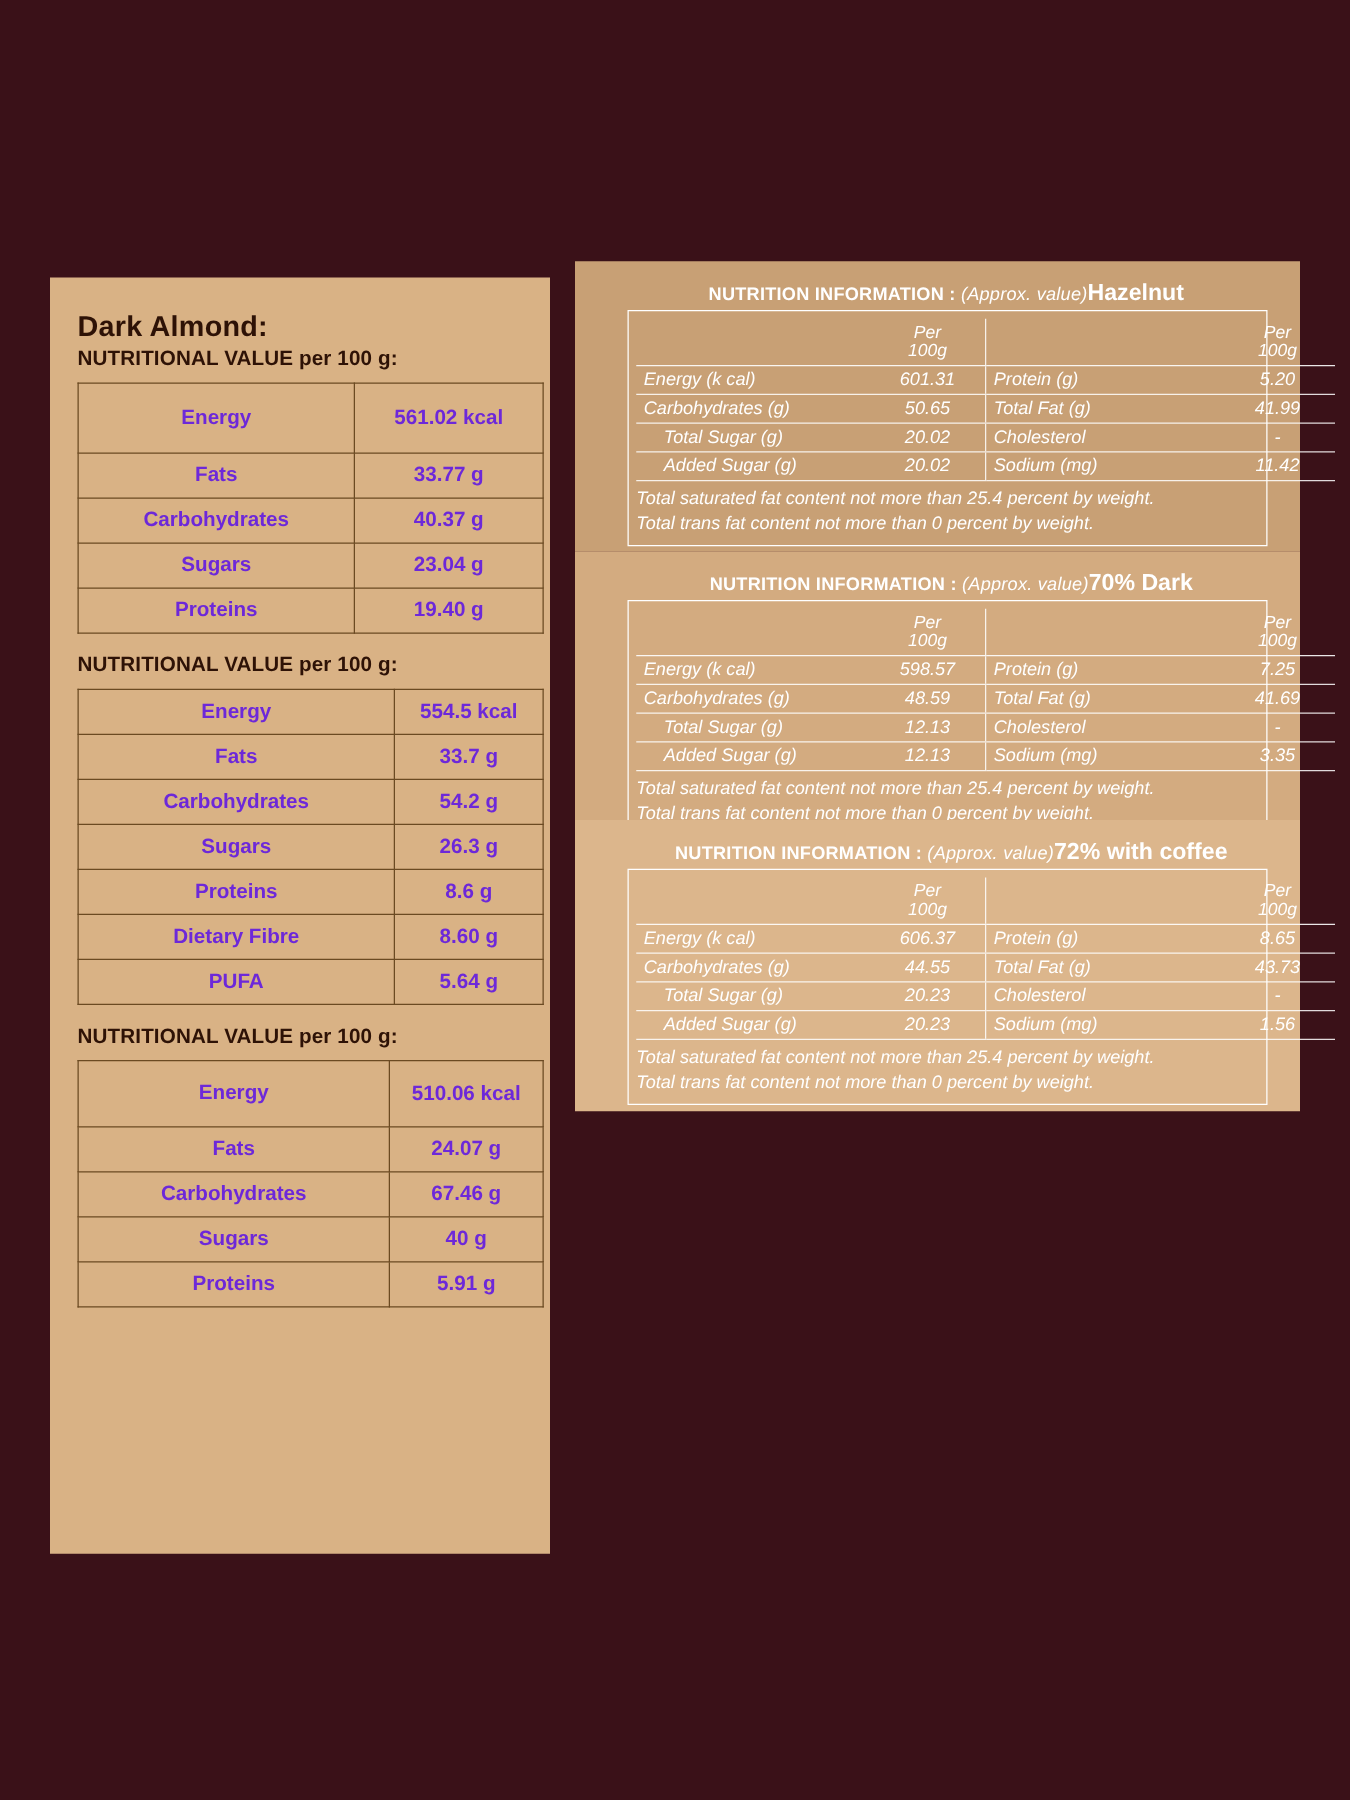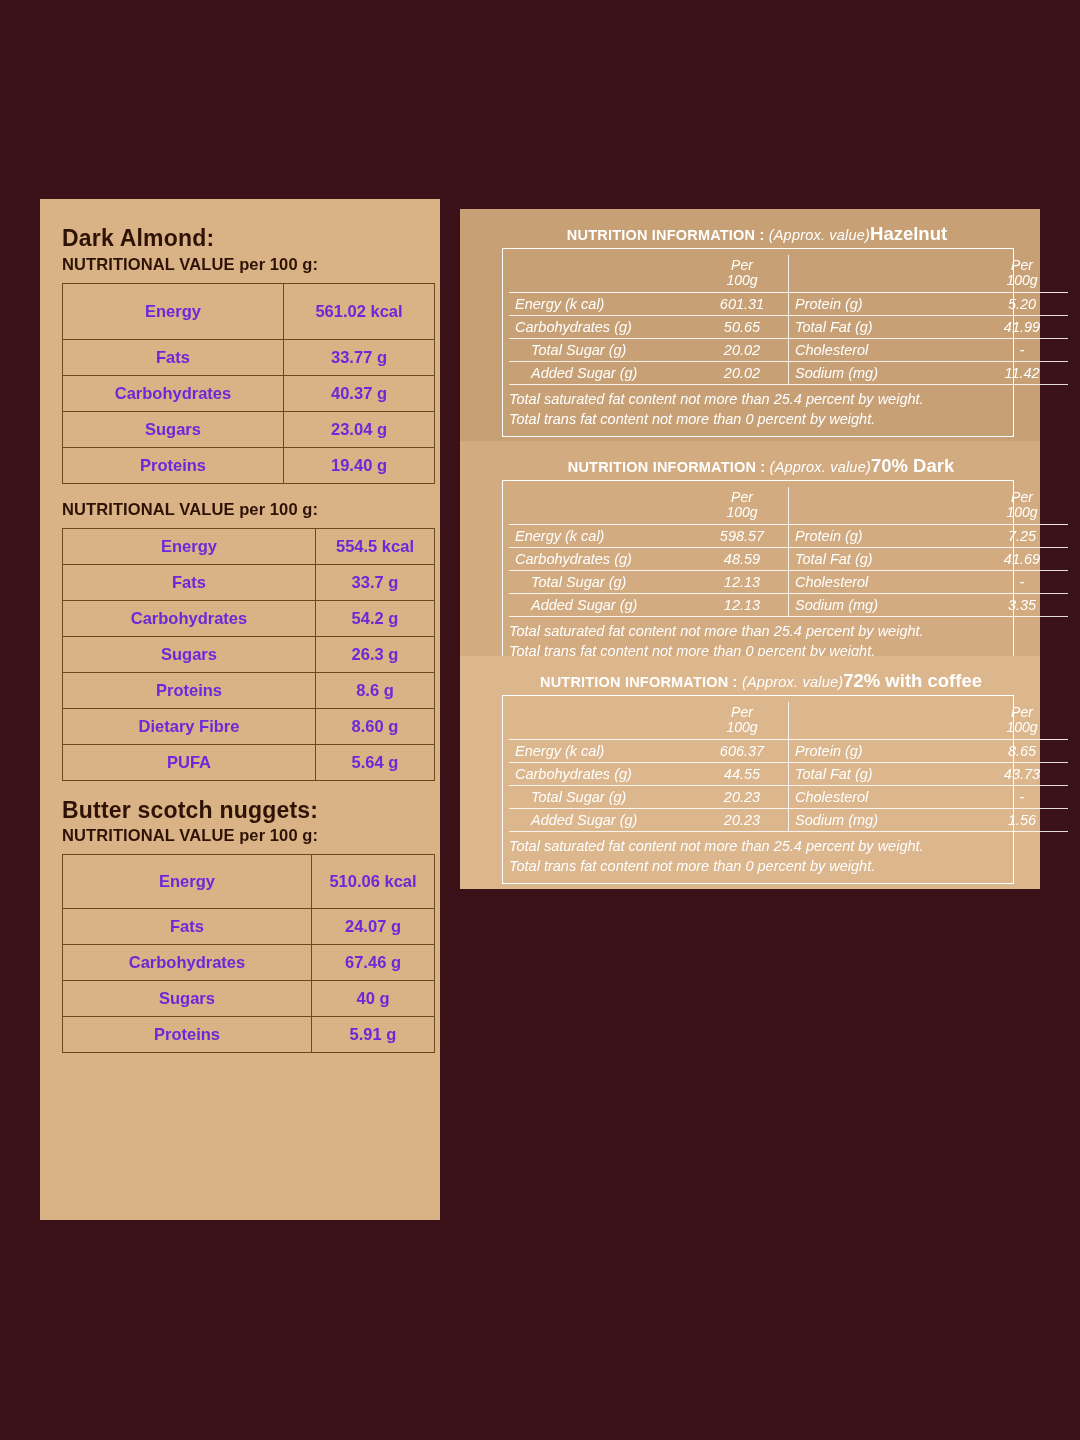--- a/index.html
+++ b/index.html
@@ -12,21 +12,21 @@
     height: 1440px;
     position: relative;
     font-family: "Liberation Sans", sans-serif;
     overflow: hidden;
   }
 
   
   .left-panel {
     position: absolute;
     left: 40px;
-    top: 199px;
+    top: 222px;
     width: 400px;
     height: 1021px;
     background: #d9b285;
     padding: 0;
     box-sizing: border-box;
   }
   .lp-inner {
     padding: 26px 22px 20px 22px;
   }
   .sec-title {
@@ -218,21 +218,20 @@
           <td class="k">Dietary Fibre</td>
           <td class="v">8.60 g</td>
         </tr>
         <tr>
           <td class="k">PUFA</td>
           <td class="v">5.64 g</td>
         </tr>
       </tbody>
     </table>
 
-    <h2 class="sec-title sec2-title">Butter scotch nuggets:</h2>
     <div class="sec-sub">NUTRITIONAL VALUE per 100 g:</div>
     <table class="nutri t3">
       <tbody>
         <tr>
           <td class="k">Energy</td>
           <td class="v twoline">510.06 kcal</td>
         </tr>
         <tr>
           <td class="k">Fats</td>
           <td class="v">24.07 g</td>

